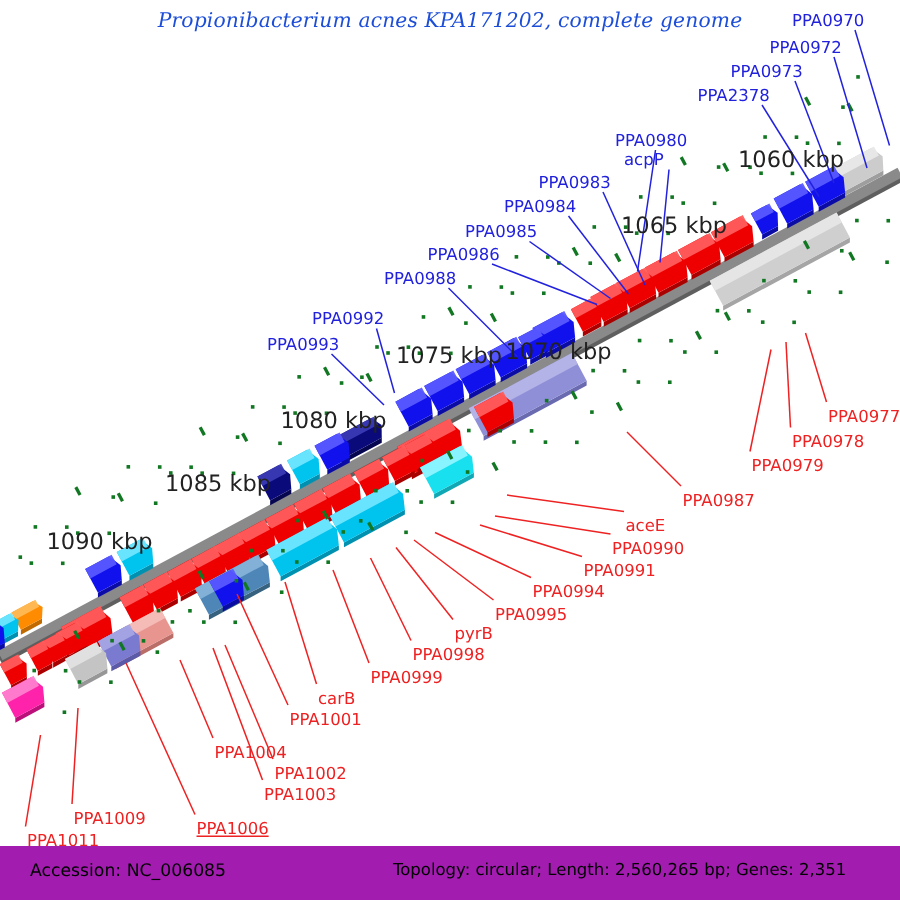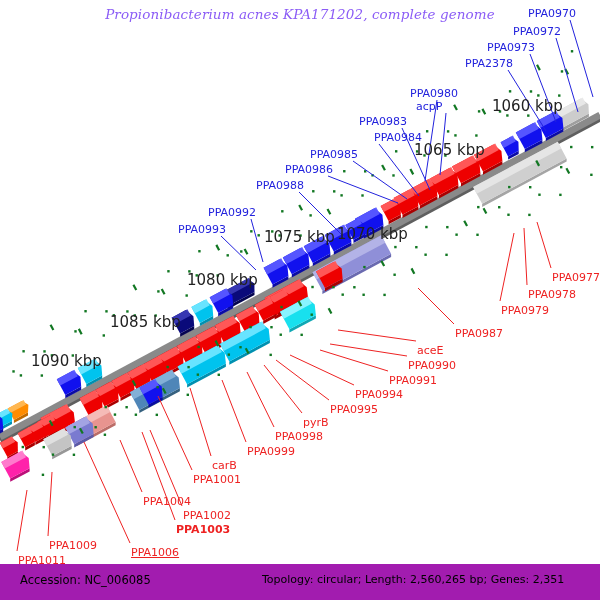--- a/index.html
+++ b/index.html
@@ -9,21 +9,21 @@
     background:#ffffff;
     font-family:"DejaVu Sans","Liberation Sans",sans-serif;
     position:relative;
   }
   #stage{position:absolute;left:0;top:0;width:600px;height:600px;}
   svg.layer{position:absolute;left:0;top:0;width:600px;height:600px;}
 
   .title{
     position:absolute;left:0;top:6px;width:600px;text-align:center;
     font-family:"DejaVu Serif","Liberation Serif",serif;
-    font-style:italic;font-size:13.5px;color:#8b5cf6;
+    font-style:italic;font-size:13.5px;color:#1d4ed8;
     letter-spacing:0.1px;
   }
   .footer{
     position:absolute;left:0;bottom:0;width:600px;height:36px;
     background:#a21caf;
   }
   .footer .acc{
     position:absolute;left:20px;top:9px;
     font-size:11.5px;color:#000;
   }
@@ -502,42 +502,42 @@
     </svg>
 
   <div id="labels">
       <div class="lbl lbl-blue" style="left: 528px; top: 8px;">PPA0970</div>
       <div class="lbl lbl-blue" style="left: 513px; top: 26px;">PPA0972</div>
       <div class="lbl lbl-blue" style="left: 487px; top: 42px;">PPA0973</div>
       <div class="lbl lbl-blue" style="left: 465px; top: 58px;">PPA2378</div>
       <div class="lbl lbl-blue" style="left: 410px; top: 88px;">PPA0980</div>
       <div class="lbl lbl-blue" style="left: 416px; top: 101px;">acpP</div>
       <div class="lbl lbl-blue" style="left: 359px; top: 116px;">PPA0983</div>
-      <div class="lbl lbl-blue" style="left: 336px; top: 132px; margin-left: 38px;">PPA0984</div>
+      <div class="lbl lbl-blue" style="left: 336px; top: 132px;">PPA0984</div>
       <div class="lbl lbl-blue" style="left: 310px; top: 149px;">PPA0985</div>
       <div class="lbl lbl-blue" style="left: 285px; top: 164px;">PPA0986</div>
       <div class="lbl lbl-blue" style="left: 256px; top: 180px;">PPA0988</div>
       <div class="lbl lbl-blue" style="left: 208px; top: 207px;">PPA0992</div>
       <div class="lbl lbl-blue" style="left: 178px; top: 224px;">PPA0993</div>
       <div class="lbl lbl-red" style="left: 552px; top: 272px;">PPA0977</div>
       <div class="lbl lbl-red" style="left: 528px; top: 289px;">PPA0978</div>
       <div class="lbl lbl-red" style="left: 501px; top: 305px;">PPA0979</div>
       <div class="lbl lbl-red" style="left: 455px; top: 328px;">PPA0987</div>
       <div class="lbl lbl-red" style="left: 417px; top: 345px;">aceE</div>
       <div class="lbl lbl-red" style="left: 408px; top: 360px;">PPA0990</div>
       <div class="lbl lbl-red" style="left: 389px; top: 375px;">PPA0991</div>
       <div class="lbl lbl-red" style="left: 355px; top: 389px;">PPA0994</div>
       <div class="lbl lbl-red" style="left: 330px; top: 404px;">PPA0995</div>
       <div class="lbl lbl-red" style="left: 303px; top: 417px;">pyrB</div>
       <div class="lbl lbl-red" style="left: 275px; top: 431px;">PPA0998</div>
       <div class="lbl lbl-red" style="left: 247px; top: 446px;">PPA0999</div>
       <div class="lbl lbl-red" style="left: 212px; top: 460px;">carB</div>
       <div class="lbl lbl-red" style="left: 193px; top: 474px;">PPA1001</div>
       <div class="lbl lbl-red" style="left: 183px; top: 510px;">PPA1002</div>
-      <div class="lbl lbl-red" style="left: 176px; top: 524px; font-weight: bold;">PPA1003</div>
+      <div class="lbl lbl-red" style="left: 176px; top: 524px;">PPA1003</div>
       <div class="lbl lbl-red" style="left: 143px; top: 496px;">PPA1004</div>
       <div class="lbl lbl-red" style="left: 131px; top: 547px; text-decoration: underline;">PPA1006</div>
       <div class="lbl lbl-red" style="left: 49px; top: 540px;">PPA1009</div>
       <div class="lbl lbl-red" style="left: 18px; top: 555px;">PPA1011</div>
       <div class="lbl lbl-tick" style="left: 492px; top: 101px;">1060 kbp</div>
       <div class="lbl lbl-tick" style="left: 414px; top: 145px;">1065 kbp</div>
       <div class="lbl lbl-tick" style="left: 337px; top: 189px; margin-top: 40px;">1070 kbp</div>
       <div class="lbl lbl-tick" style="left: 264px; top: 232px;">1075 kbp</div>
       <div class="lbl lbl-tick" style="left: 187px; top: 275px;">1080 kbp</div>
       <div class="lbl lbl-tick" style="left: 110px; top: 317px;">1085 kbp</div>

